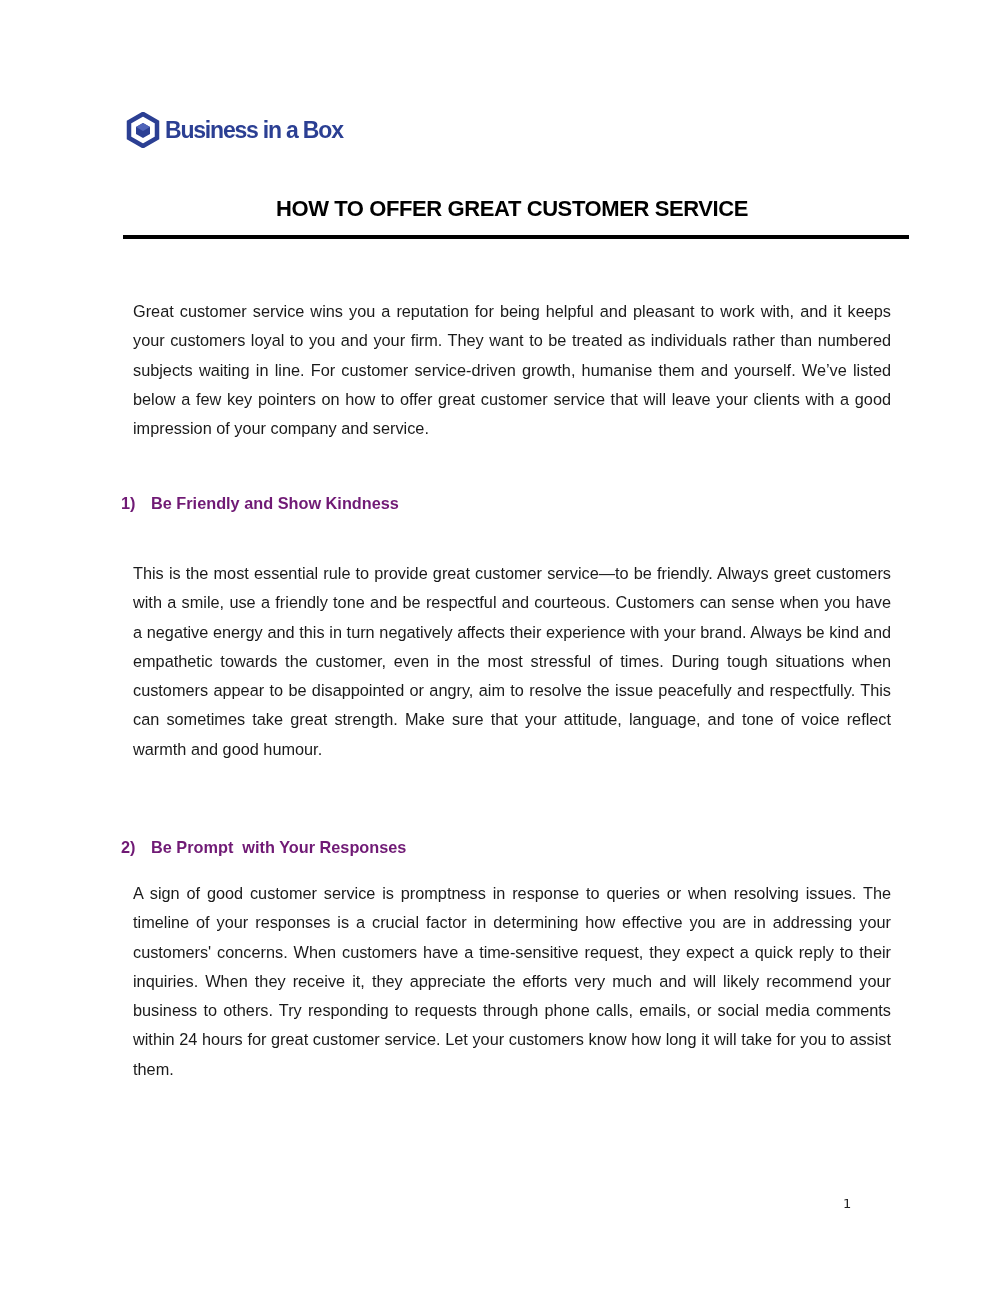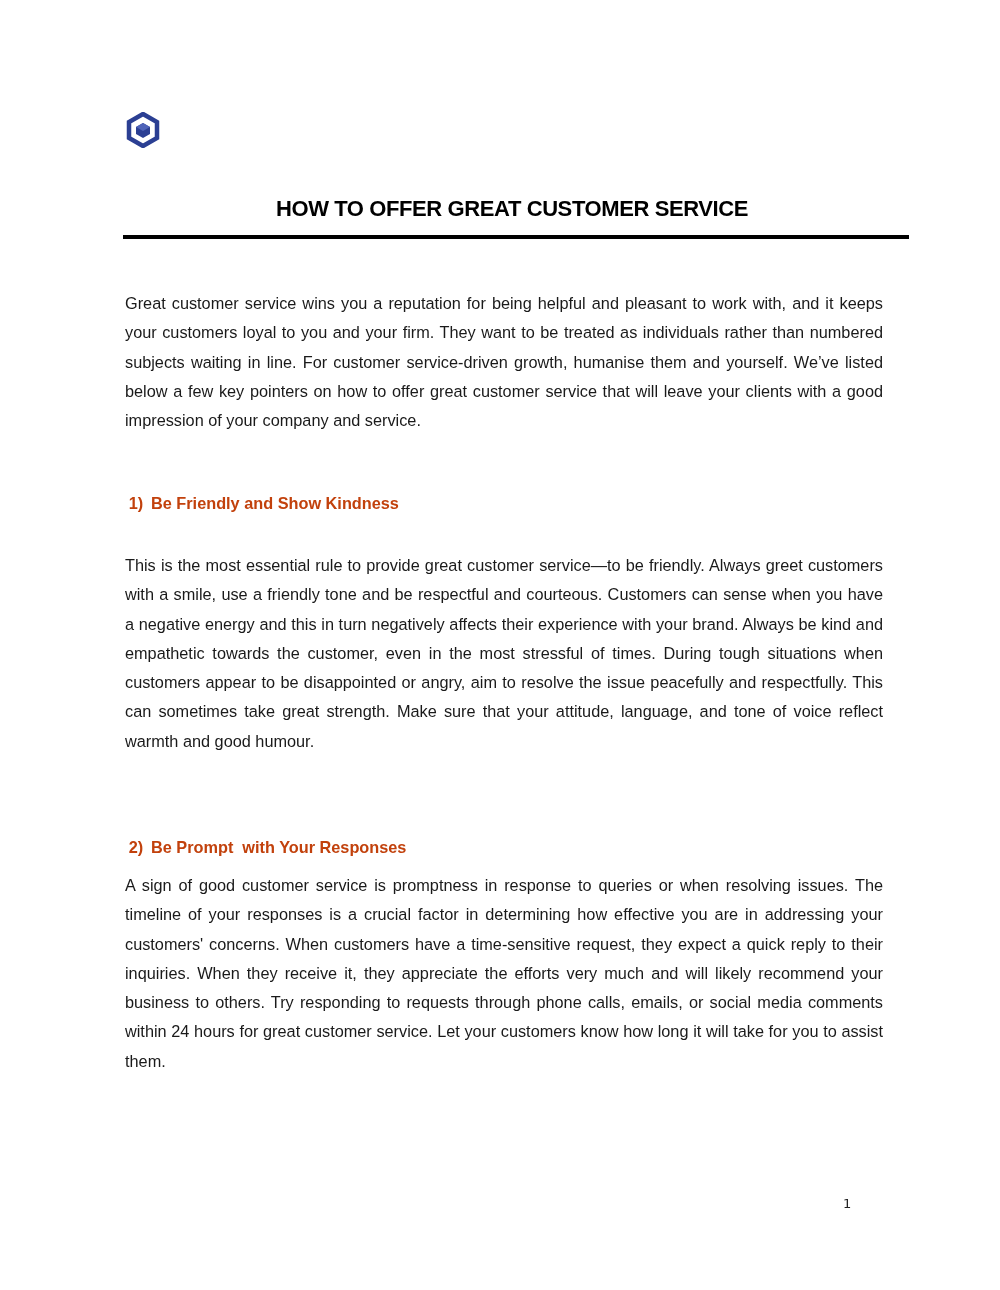--- a/index.html
+++ b/index.html
@@ -5,37 +5,38 @@
   html, body { margin: 0; padding: 0; background: #ffffff; }
   body { width: 1000px; height: 1290px; position: relative; overflow: hidden;
          font-family: "Liberation Sans", sans-serif; color: #1a1a1a; }
   .logo { position: absolute; left: 126px; top: 112px; height: 36px; display: flex; align-items: center; }
   .logo svg { display: block; }
   .logo-text { font-family: "Liberation Sans", sans-serif; font-weight: bold; color: #2b3f93;
                font-size: 23px; letter-spacing: -1.2px; margin-left: 5px; line-height: 36px; }
   .title { position: absolute; left: 0; width: 1000px; top: 196px; text-align: center;
            font-weight: bold; font-size: 22px; letter-spacing: -0.4px; color: #000; margin: 0; padding-left: 12px; }
   .rule { position: absolute; left: 123px; width: 786px; top: 235px; height: 4px; background: #000; }
-  .para { position: absolute; left: 121px; width: 758px; margin: 4px; font-size: 16.3px;
+  .para { position: absolute; left: 121px; width: 758px; margin: 12px; font-size: 16.3px;
           line-height: 29.3px; text-align: justify; text-align-last: left; color: #1a1a1a; }
   .heading { position: absolute; left: 121px; margin: 0; font-weight: bold; font-size: 16.3px;
-             line-height: 24px; color: #c2410c; white-space: pre; text-align: center; }
+             line-height: 24px; color: #701a75; white-space: pre; }
   .heading .num { display: inline-block; width: 30px; }
   .page-num { position: absolute; left: 843px; top: 1196px; font-family: "DejaVu Sans", sans-serif;
               font-size: 13px; color: #222; }
 </style>
 </head>
 <body>
 
 <div class="logo">
   <svg width="34" height="36" viewBox="0 0 34 36">
     <polygon points="17,2 31,10 31,26 17,34 3,26 3,10" fill="none" stroke="#2b3f93" stroke-width="4.5"></polygon>
     <polygon points="17,11 24,15 24,22 17,26 10,22 10,15" fill="#2b3f93"></polygon>
     <polygon points="17,11 24,15 17,19 10,15" fill="#4f63b8"></polygon>
   </svg>
+  <span class="logo-text">Business in a Box</span>
 </div>
 
 <h1 class="title">HOW TO OFFER GREAT CUSTOMER SERVICE</h1>
 <div class="rule"></div>
 
 <p class="para" style="top:285px">Great customer service wins you a reputation for being helpful and pleasant to work with, and it keeps your customers loyal to you and your firm. They want to be treated as individuals rather than numbered subjects waiting in line. For customer service-driven growth, humanise them and yourself. We’ve listed below a few key pointers on how to offer great customer service that will leave your clients with a good impression of your company and service.</p>
 
 <h2 class="heading" style="top:491px"><span class="num">1)</span><span>Be Friendly and Show Kindness</span></h2>
 
 <p class="para" style="top:547px">This is the most essential rule to provide great customer service—to be friendly. Always greet customers with a smile, use a friendly tone and be respectful and courteous. Customers can sense when you have a negative energy and this in turn negatively affects their experience with your brand. Always be kind and empathetic towards the customer, even in the most stressful of times. During tough situations when customers appear to be disappointed or angry, aim to resolve the issue peacefully and respectfully. This can sometimes take great strength. Make sure that your attitude, language, and tone of voice reflect warmth and good humour.</p>

